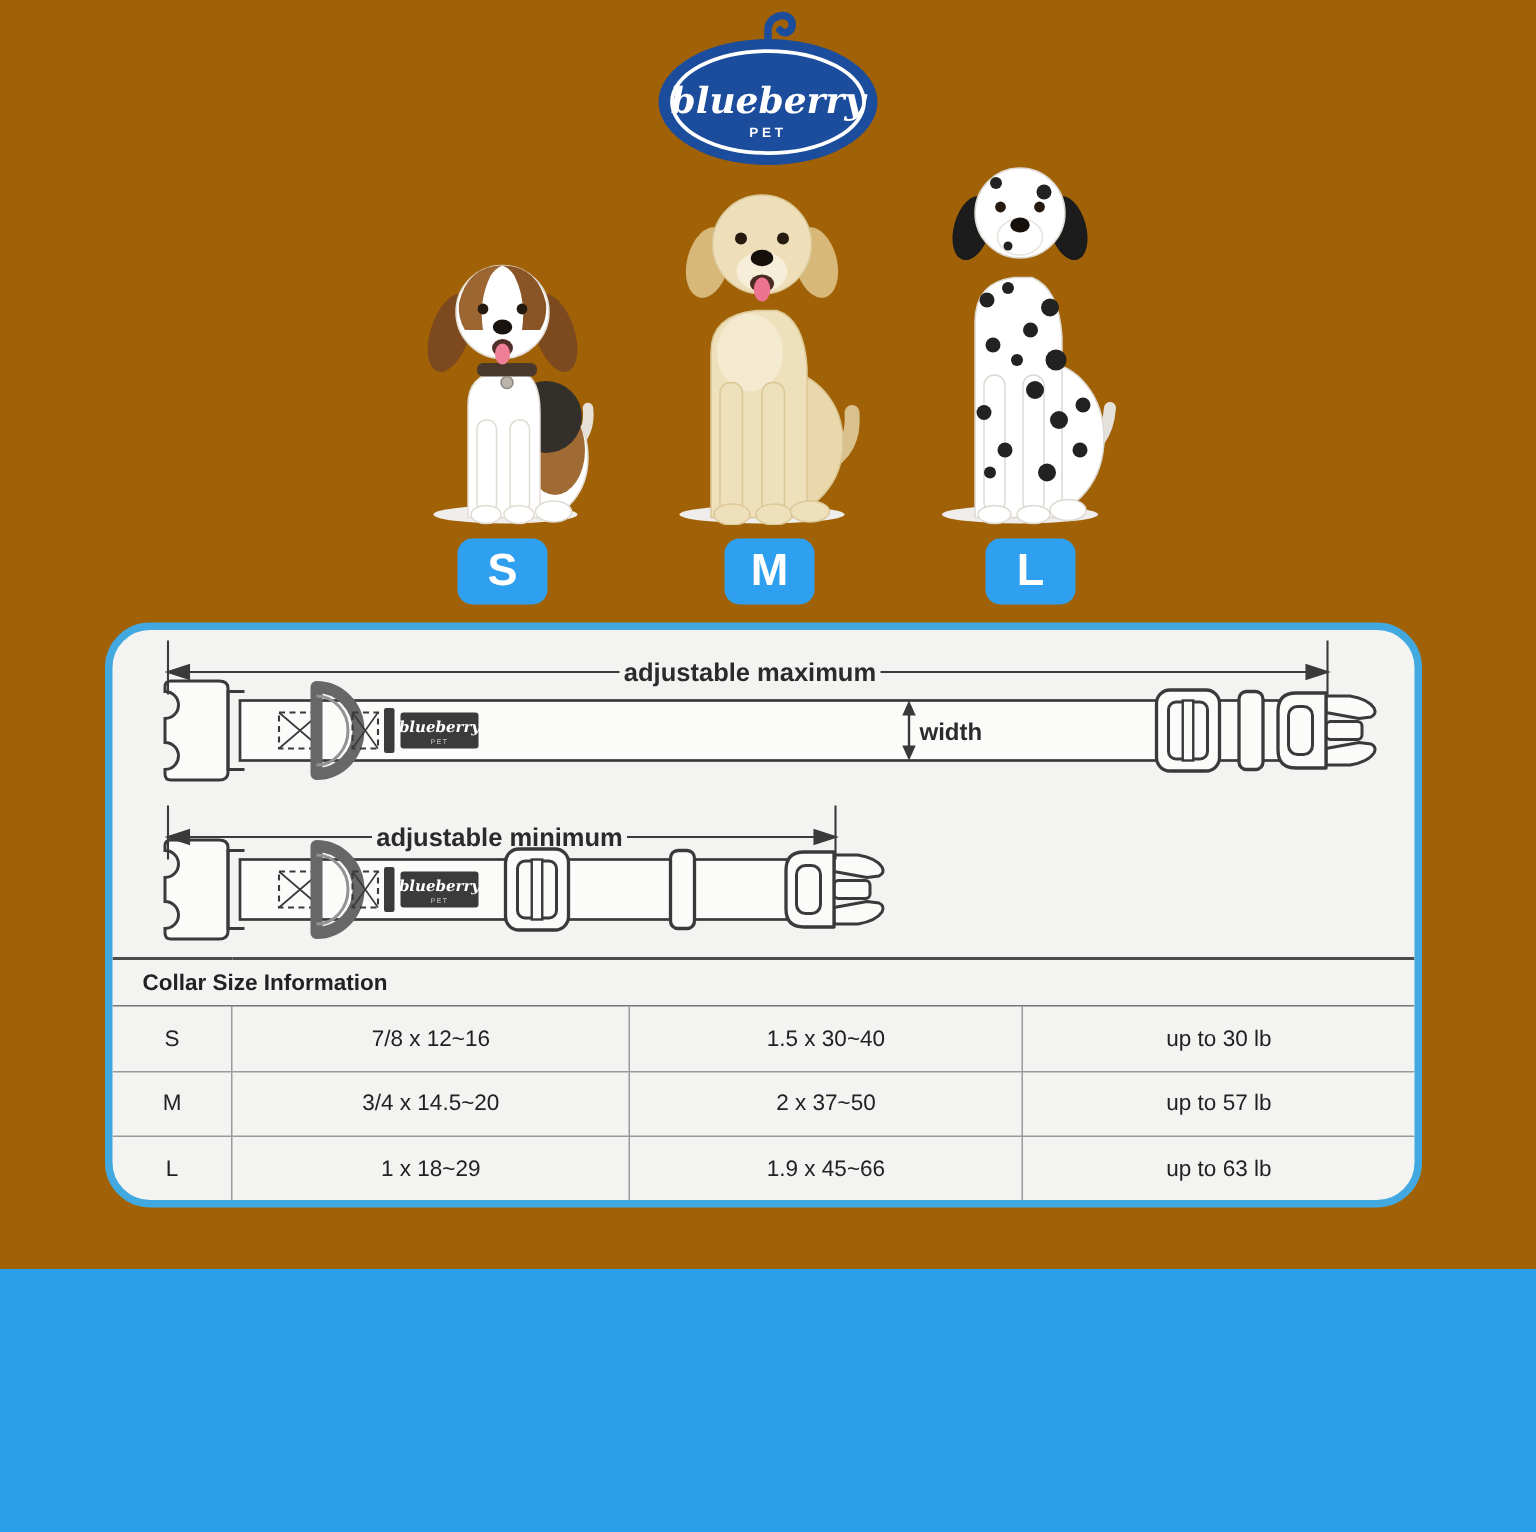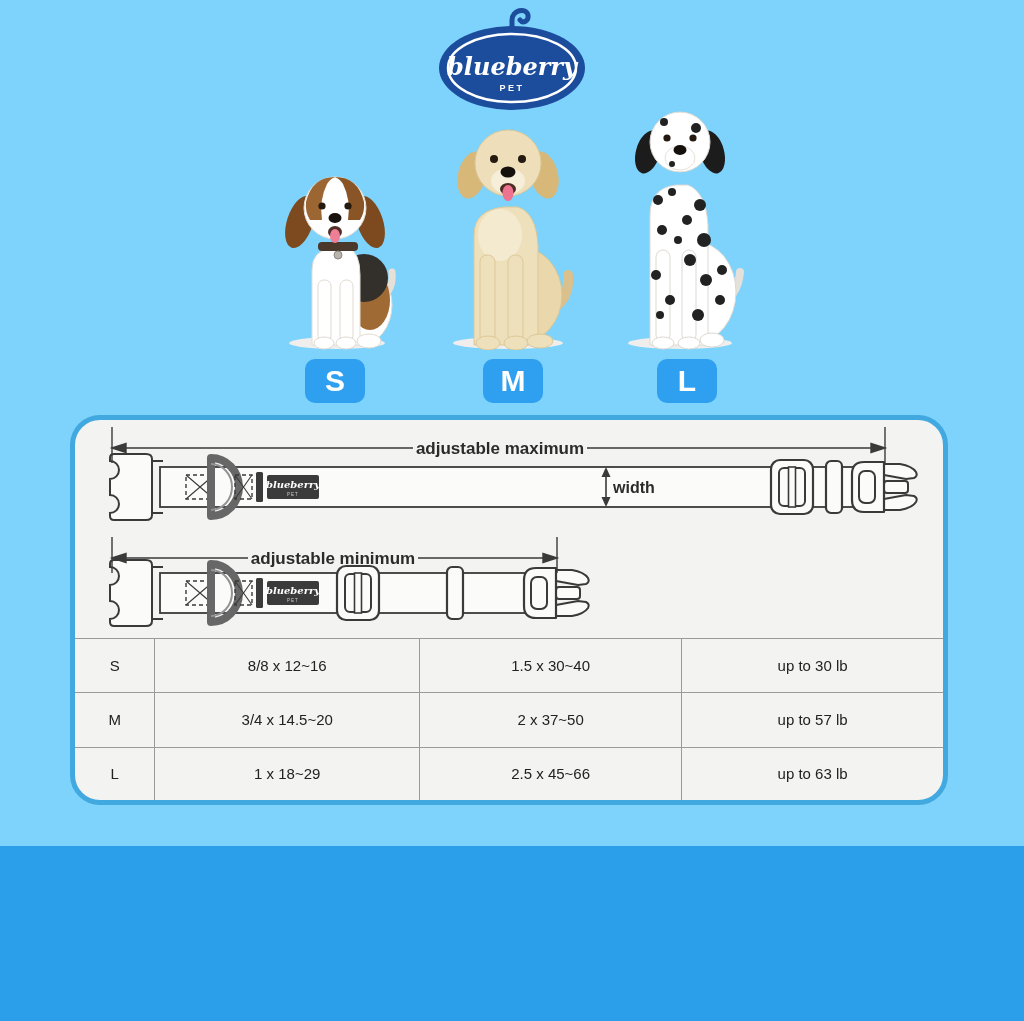--- a/index.html
+++ b/index.html
@@ -1,16 +1,16 @@
 <!DOCTYPE html>
 <html><head>
 <meta charset="utf-8">
 <style>
   html,body{margin:0;padding:0;background:#fff;}
-  .canvas{position:relative;width:1024px;height:1021px;background:#7dd3fc;overflow:hidden;
+  .canvas{position:relative;width:1024px;height:1021px;background:#a16207;overflow:hidden;
           font-family:"Liberation Sans",sans-serif;}
   .abs{position:absolute;}
 
   
   .size-btn{position:absolute;width:60px;height:44px;background:#2f9ff0;border-radius:10px;
             display:flex;align-items:center;justify-content:center;color:#fff;
             font-weight:bold;font-size:30px;}
 
   
   .diagram-box{position:absolute;left:70px;top:415px;width:878px;height:390px;
@@ -213,36 +213,39 @@
 
     <div class="size-table">
       <table>
         <colgroup>
           <col style="width:9.2%">
             <col style="width:30.5%">
             <col style="width:30.2%">
             <col style="width:30.1%">
         </colgroup>
         <tbody>
+            <tr class="title-row">
+          <td colspan="4">Collar Size Information</td>
+        </tr>
         <tr>
           <td>S</td>
-          <td>8/8 x 12~16</td>
+          <td>7/8 x 12~16</td>
           <td>1.5 x 30~40</td>
           <td>up to 30 lb</td>
         </tr>
         <tr>
           <td>M</td>
           <td>3/4 x 14.5~20</td>
           <td>2 x 37~50</td>
           <td>up to 57 lb</td>
         </tr>
         <tr>
           <td>L</td>
           <td>1 x 18~29</td>
-          <td>2.5 x 45~66</td>
+          <td>1.9 x 45~66</td>
           <td>up to 63 lb</td>
         </tr>
       </tbody>
         </table>
     </div>
   </div>
 
   <div class="banner">
     
     

